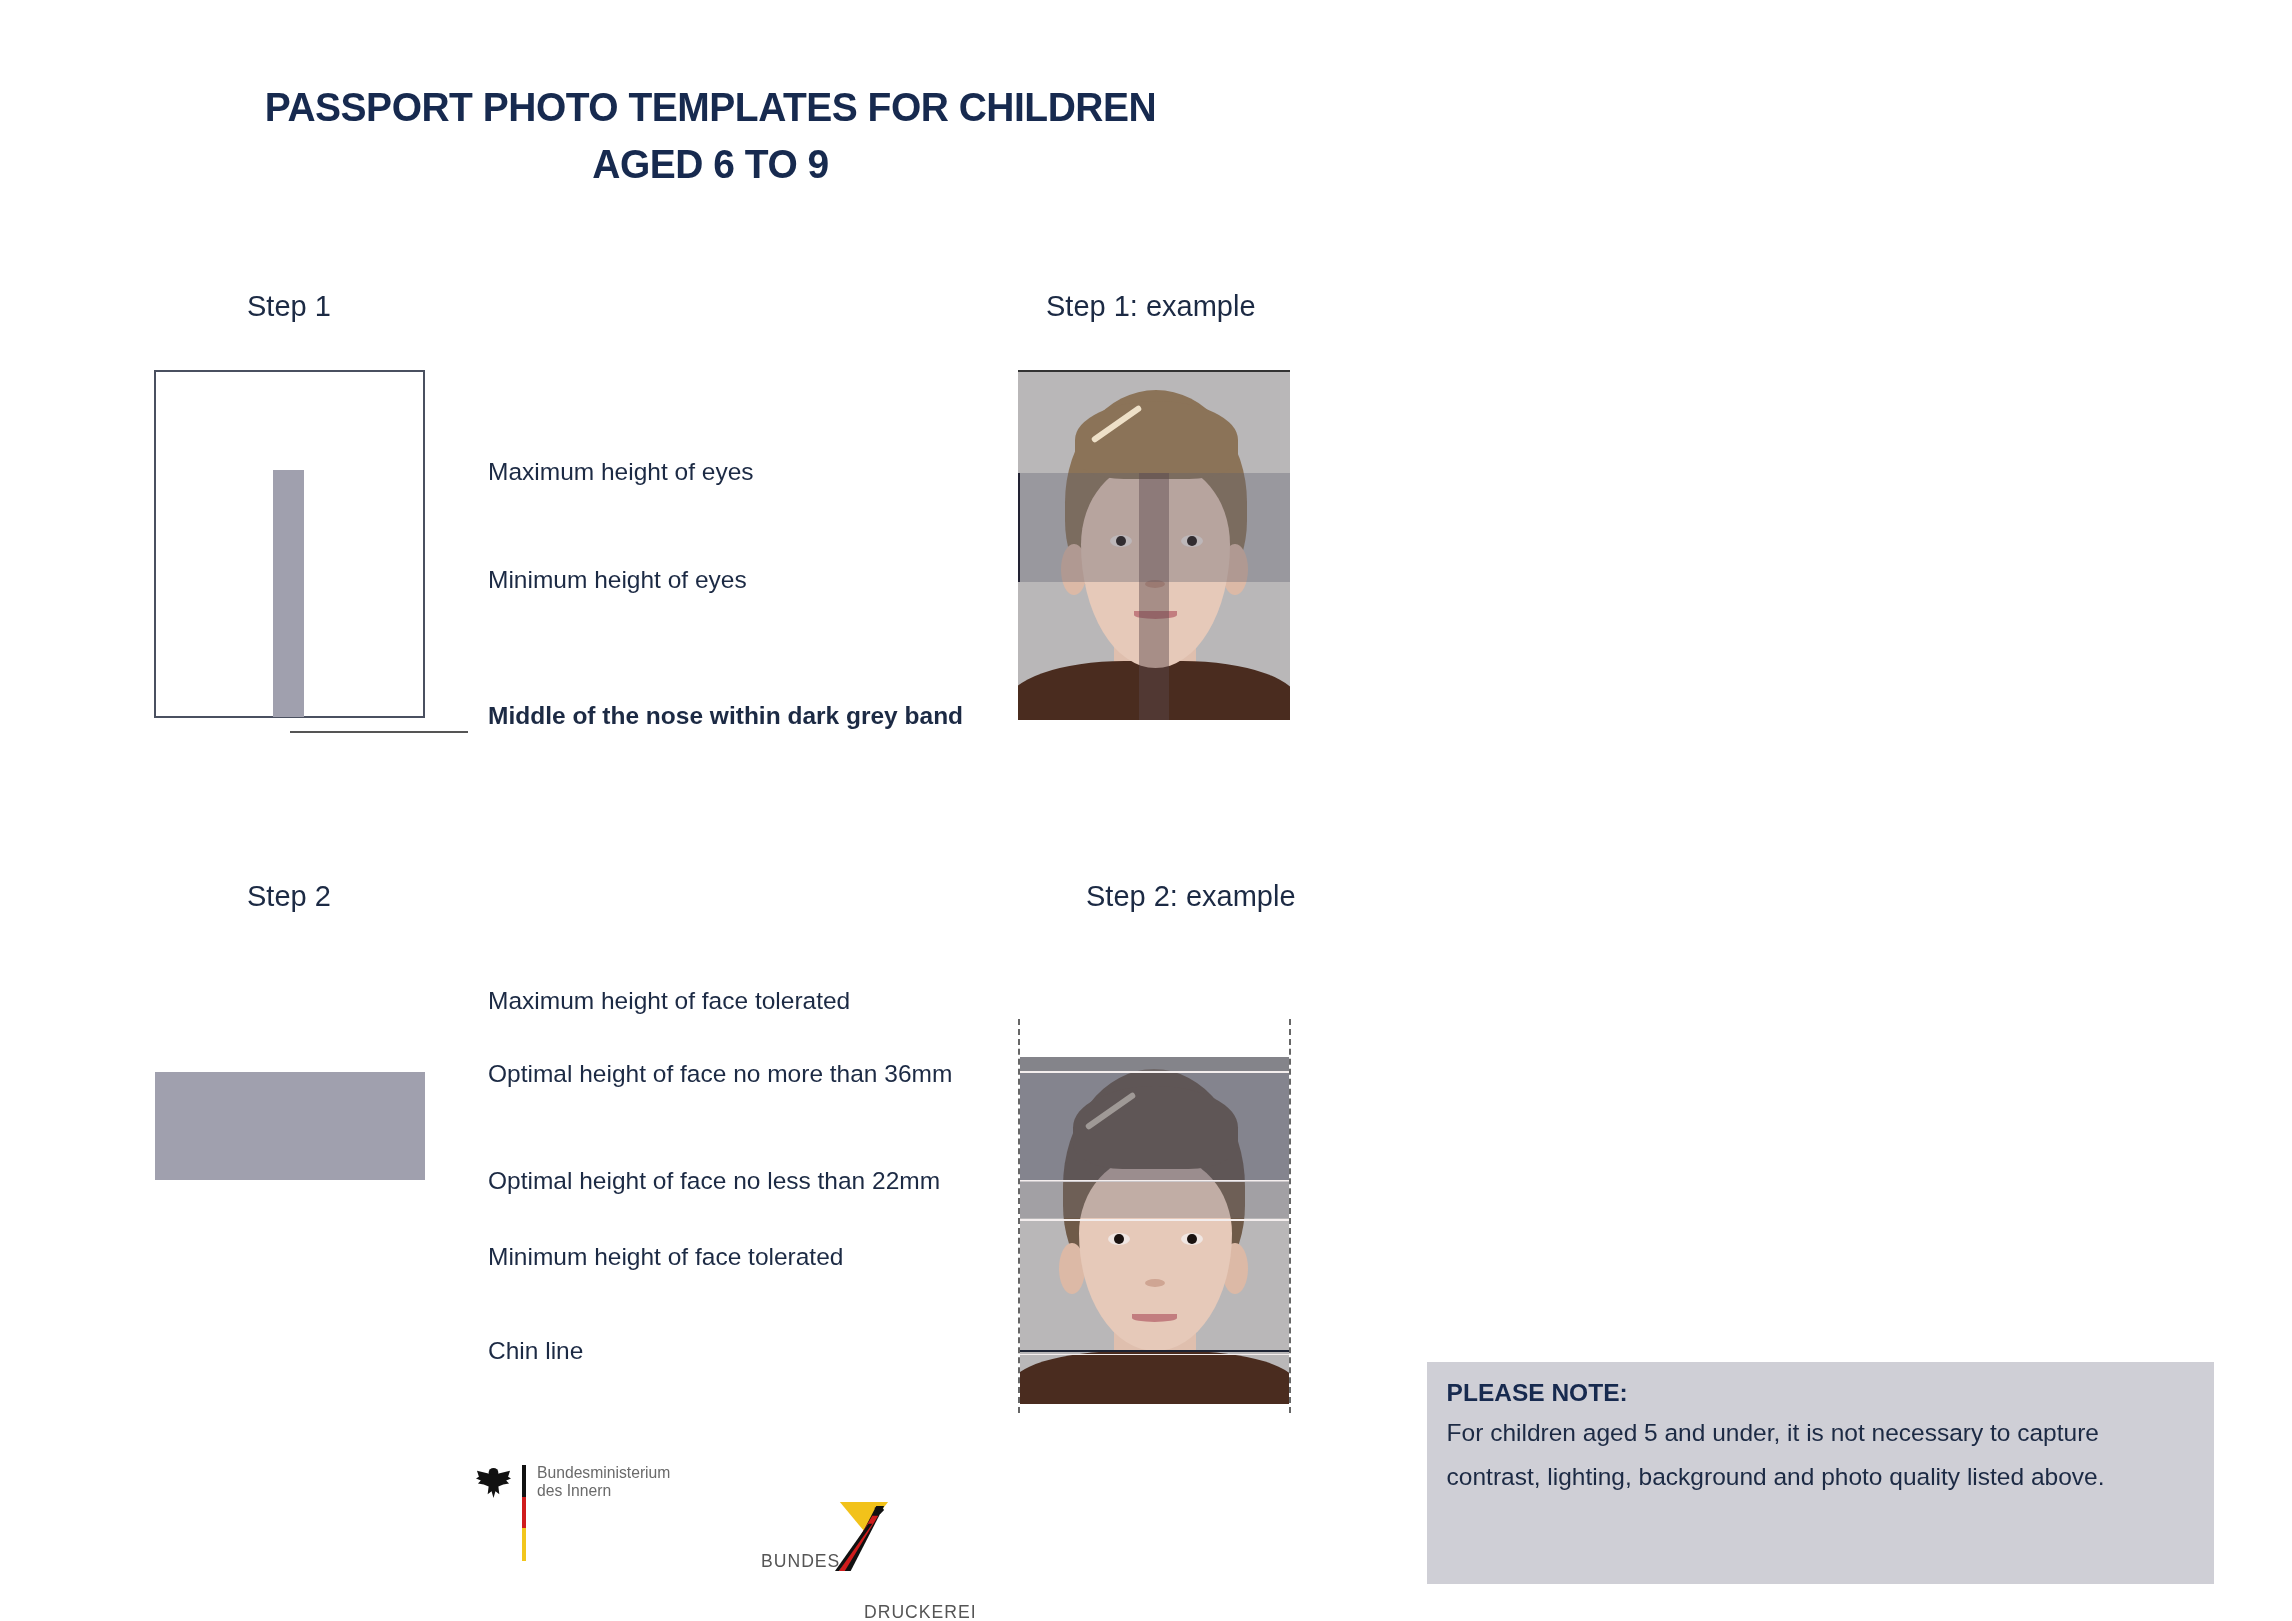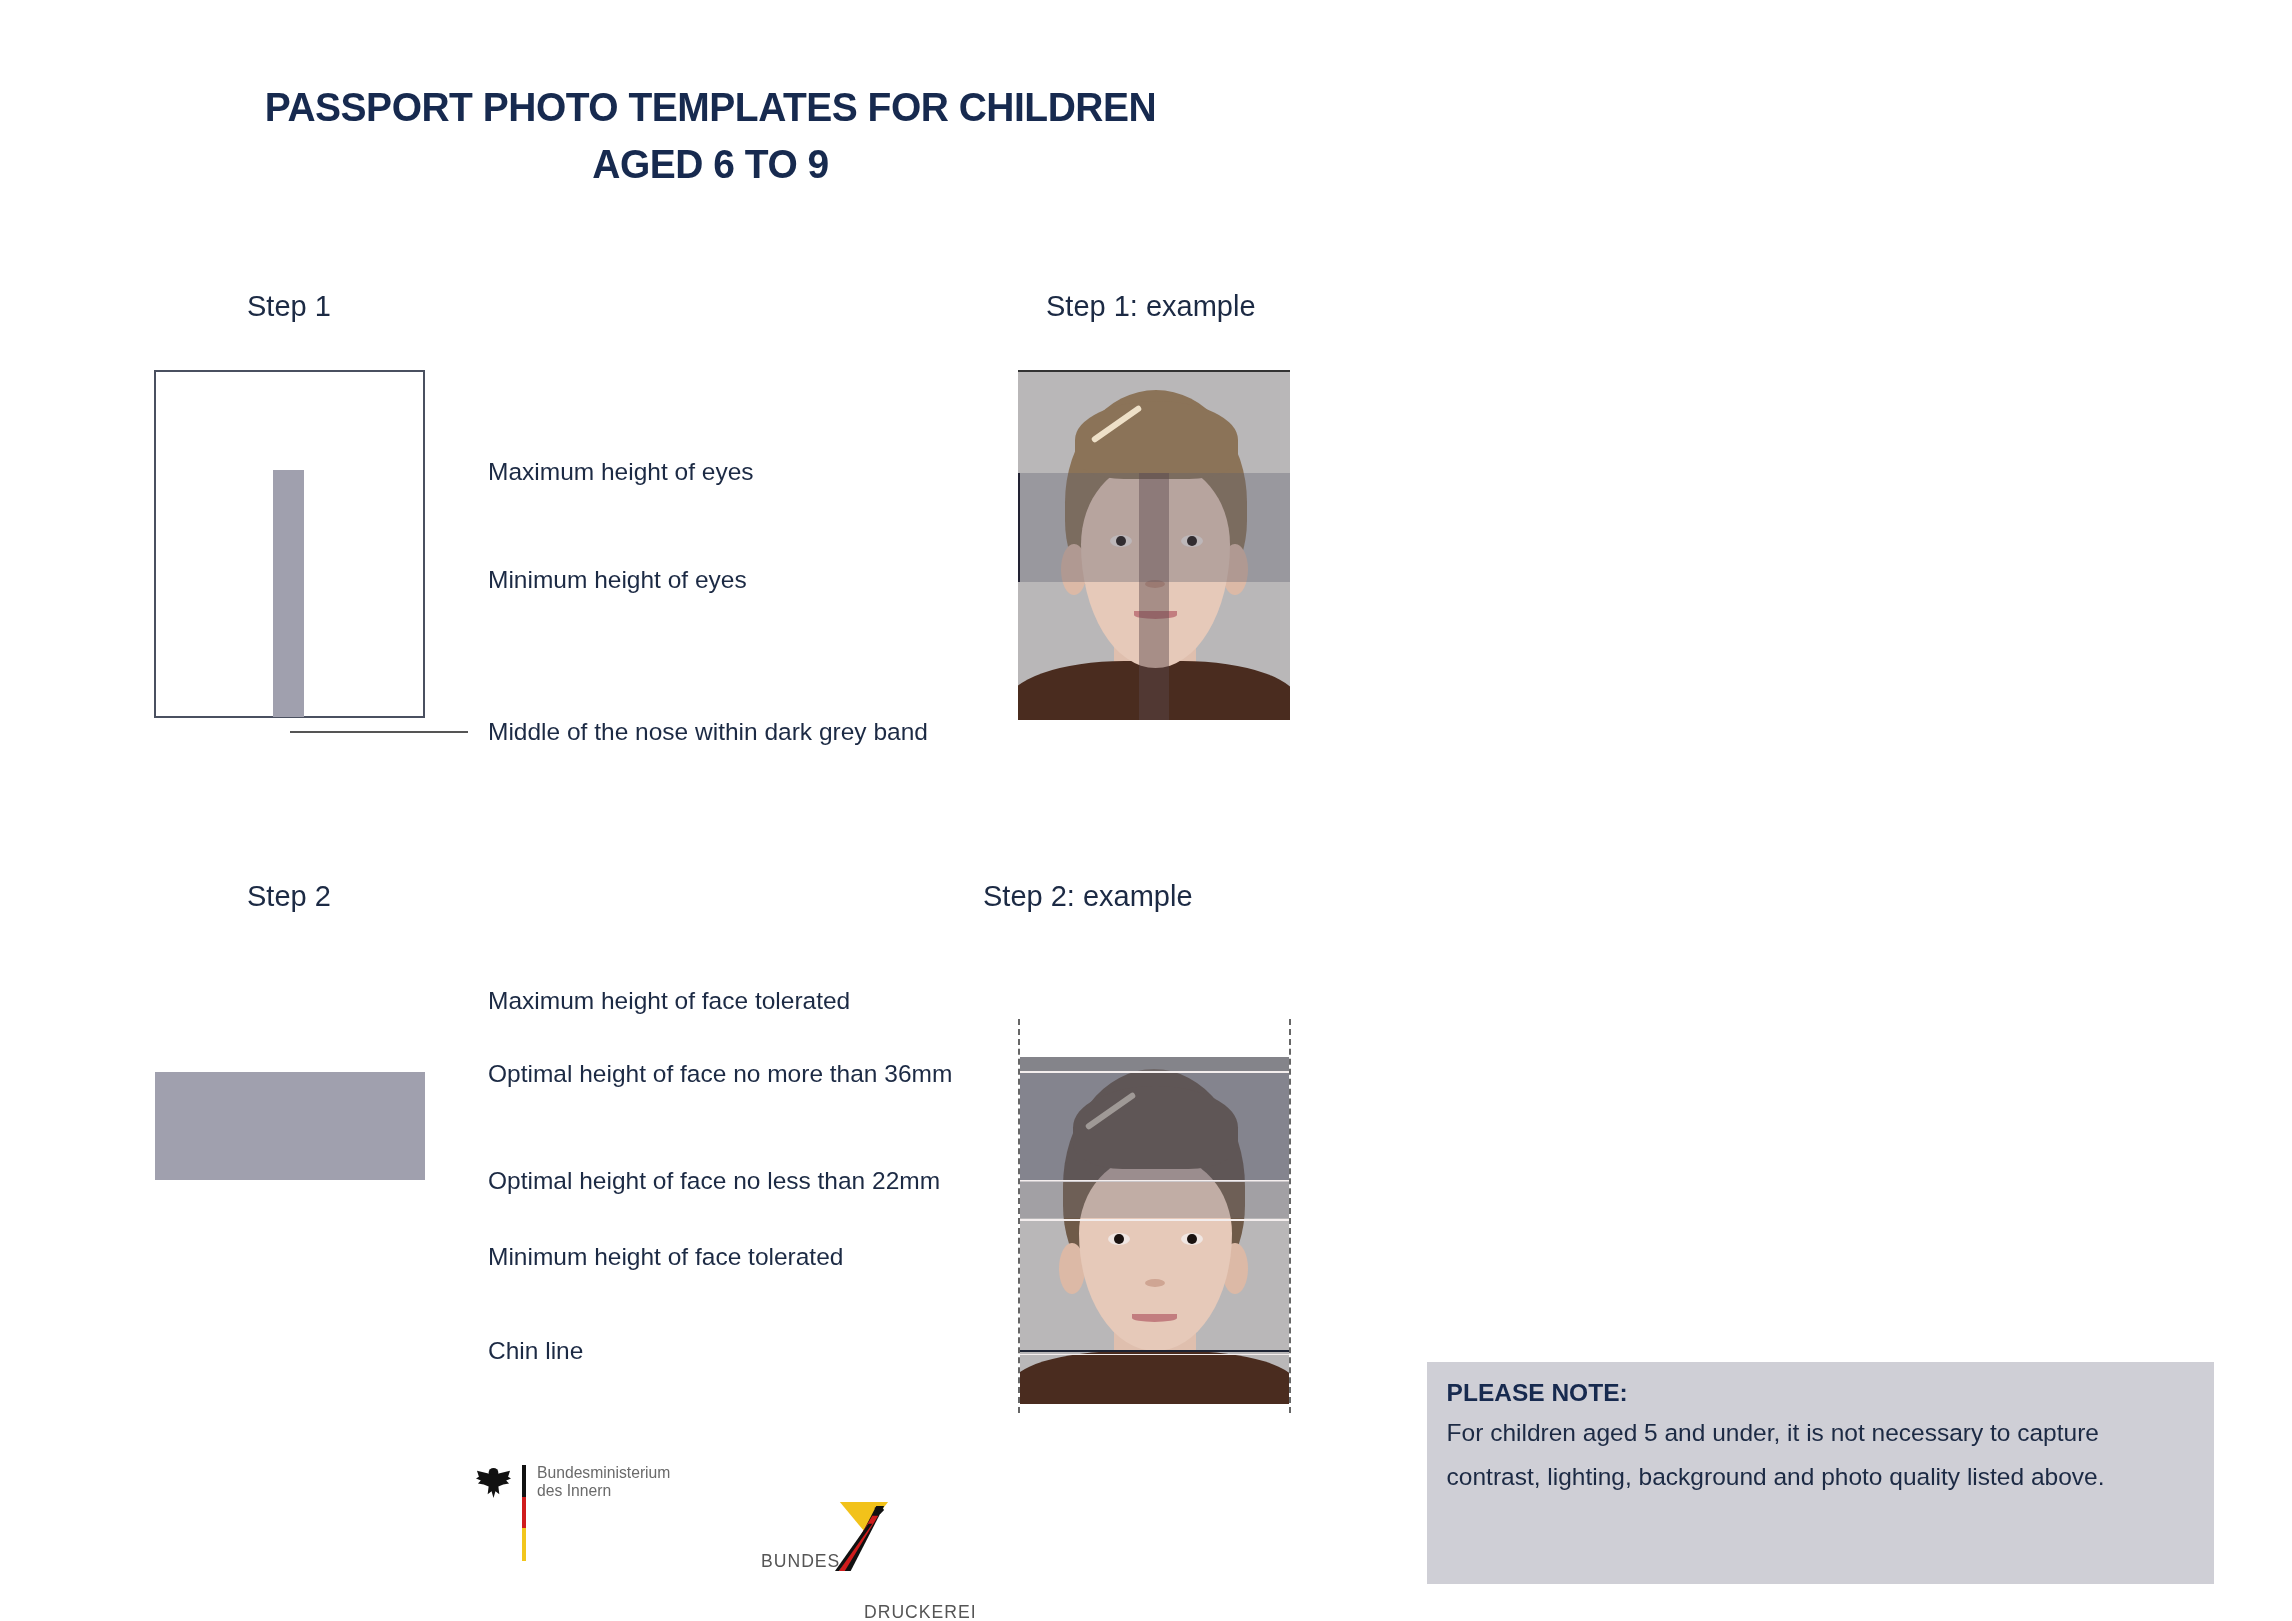--- a/index.html
+++ b/index.html
@@ -67,21 +67,21 @@
 
 <div class="step-h" style="left:247px; top:287px;">Step 1</div>
 <div class="step-h" style="left:1046px; top:287px;">Step 1: example</div>
 
 <div class="abs tmpl1"></div>
 <div class="abs tmpl1-bar"></div>
 <div class="abs nose-line"></div>
 
 <div class="lbl" style="top:456px;">Maximum height of eyes</div>
 <div class="lbl" style="top:564px;">Minimum height of eyes</div>
-<div class="lbl" style="top:716px;">Middle of the nose within dark grey band</div>
+<div class="lbl" style="top:700px;font-weight:bold;">Middle of the nose within dark grey band</div>
 
 <div class="photo photo1">
   <div class="face-wrap">
     <div class="hair" style="left:47px; top:17.6px; width:182px; height:225px;"></div>
     <div class="ear" style="left:43px; top:172px;"></div>
     <div class="ear" style="left:204px; top:172px;"></div>
     <div class="neck" style="left:96px; top:245px; width:82px; height:78px;"></div>
     <div class="shirt" style="left:-9.8px; top:289px; width:291px; height:69px;"></div>
     <div class="face" style="left:63px; top:90px; width:149px; height:206px;"></div>
     <div class="hair" style="left:57px; top:29px; width:163px; height:78px; border-radius:50% 50% 30% 30%;"></div>
@@ -89,21 +89,21 @@
     <div class="eye" style="left:92px; top:163px;"></div>
     <div class="eye" style="left:163px; top:163px;"></div>
     <div class="nose" style="left:127px; top:208px;"></div>
     <div class="mouth" style="left:116px; top:239px; width:43px;"></div>
   </div>
   <div class="band" style="top:101px; height:109px; background:rgba(95,95,110,0.35); border-left:2px solid #223;"></div>
   <div class="vband"></div>
 </div>
 
 <div class="step-h" style="left:247px; top:877px;">Step 2</div>
-<div class="step-h" style="left:983px; top:877px;">Step 2: example</div>
+<div class="step-h" style="left:1086px; top:877px;">Step 2: example</div>
 
 <div class="abs tmpl2"></div>
 
 <div class="lbl" style="top:985px;">Maximum height of face tolerated</div>
 <div class="lbl" style="top:1058px;text-align:center;">Optimal height of face no more than 36mm</div>
 <div class="lbl" style="top:1165px;">Optimal height of face no less than 22mm</div>
 <div class="lbl" style="top:1241px;">Minimum height of face tolerated</div>
 <div class="lbl" style="top:1335px;">Chin line</div>
 
 <div class="dash" style="left:1018px; top:1019px; height:394px;"></div>

